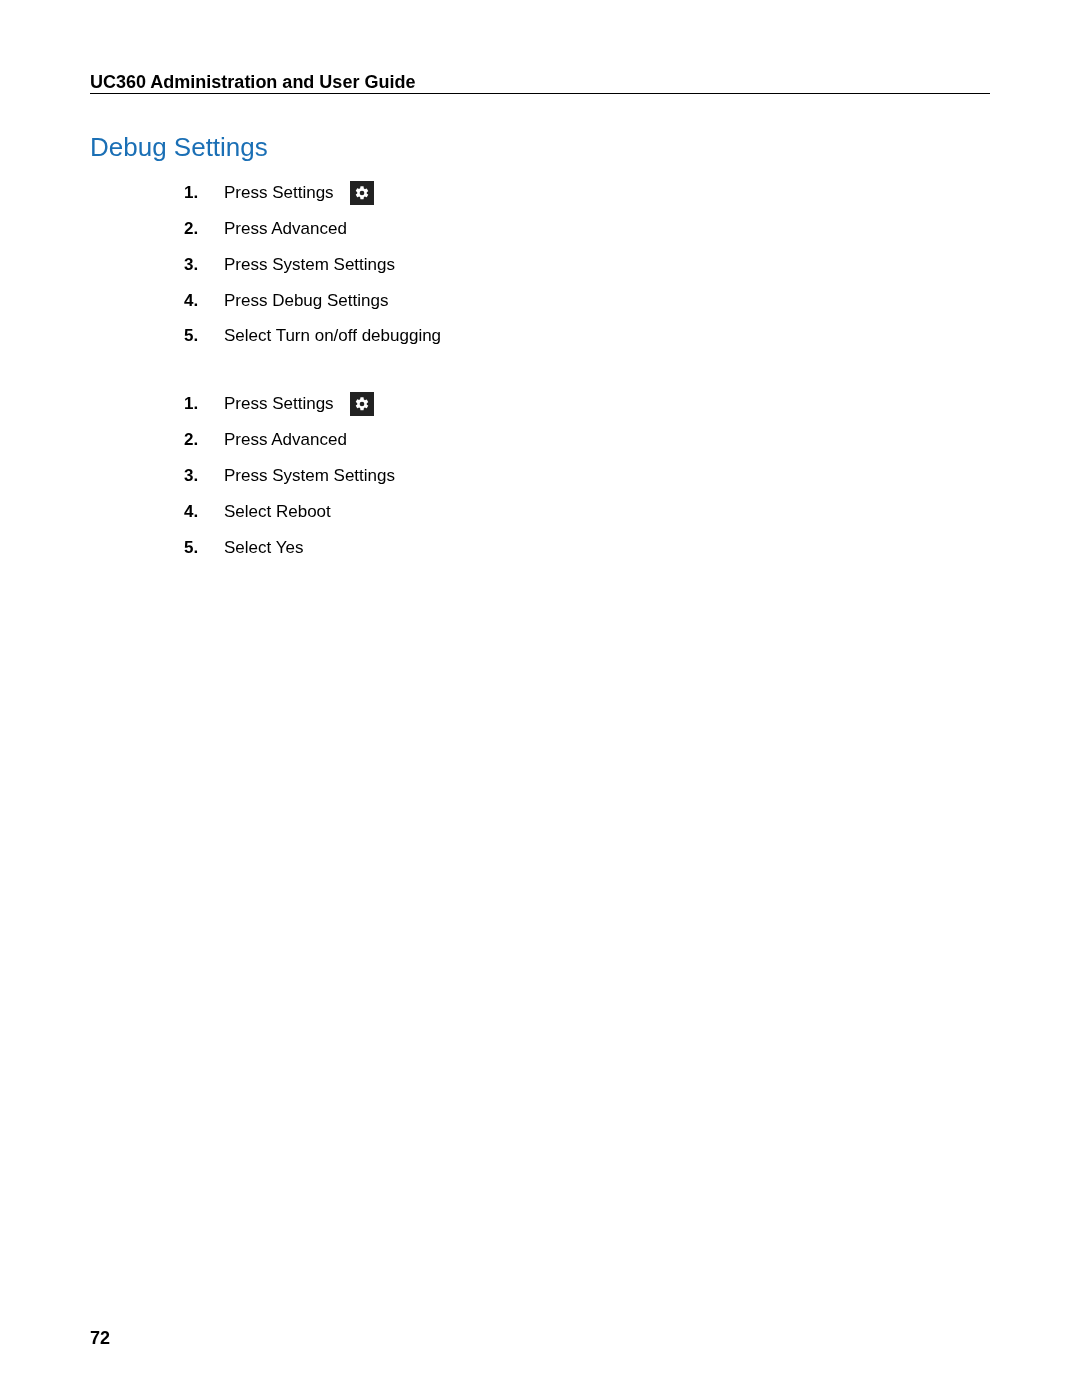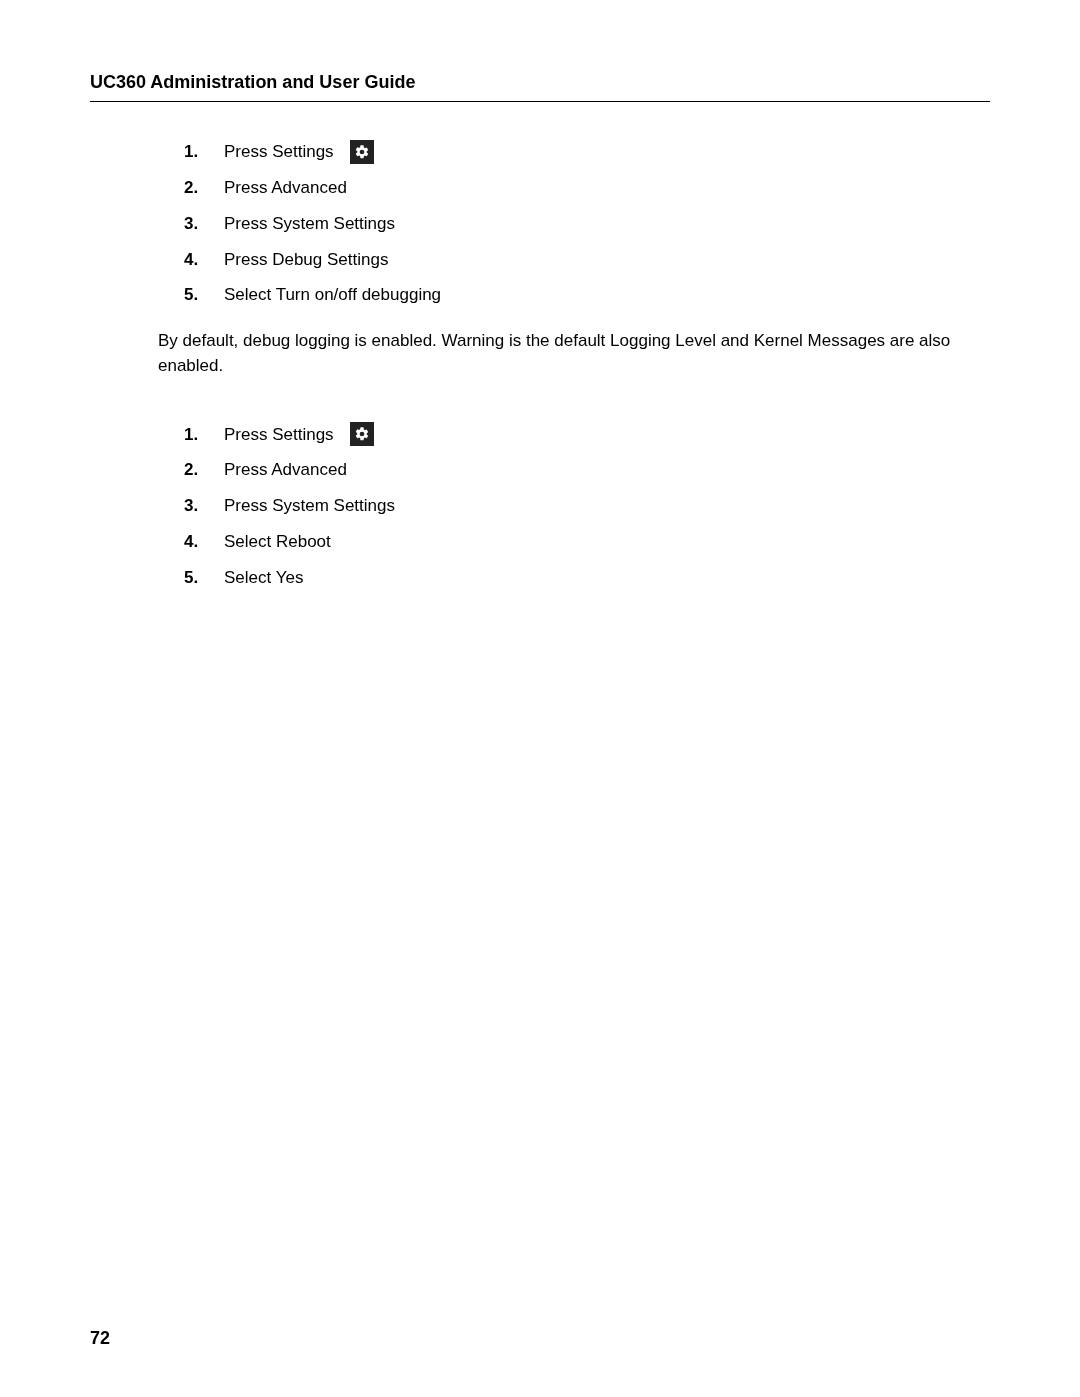--- a/index.html
+++ b/index.html
@@ -12,21 +12,20 @@
       background: #fff;
       width: 1080px;
       height: 1397px;
       position: relative;
       padding: 72px 90px 48px 90px;
     }
     .header-title {
       font-weight: bold;
       font-size: 18px;
       color: #000;
-      padding-bottom: 8px;
       border-bottom: 1.5px solid #000;
       margin-bottom: 38px;
     }
     .section-title {
       font-size: 26px;
       color: #1a6fb5;
       font-weight: normal;
       margin-bottom: 18px;
     }
     .content-block {
@@ -89,20 +88,21 @@
       color: #000;
       text-align: center;
     }
   </style>
 </head>
 <body>
 
 <div class="header-title">UC360 Administration and User Guide</div>
 
 <div class="section">
+  <div class="section-title">Debug Settings</div>
   <div class="content-block">
     <div class="ol-list">
       <div class="ol-item">
         <span class="ol-num">1.</span>
         <span class="ol-text">
           <span>Press Settings</span>
           <span class="settings-icon">
             <svg viewBox="0 0 24 24" fill="#fff">
               <path d="M19.14,12.94a7.07,7.07,0,0,0,.05-.94,7.07,7.07,0,0,0-.05-.94l2.03-1.58a.5.5,0,0,0,.12-.64l-1.92-3.32a.5.5,0,0,0-.61-.22l-2.39.96a7.22,7.22,0,0,0-1.62-.94l-.36-2.54A.5.5,0,0,0,13.9,2h-3.8a.5.5,0,0,0-.49.42L9.25,4.96a7.22,7.22,0,0,0-1.62.94l-2.39-.96a.5.5,0,0,0-.61.22L2.71,8.48a.5.5,0,0,0,.12.64l2.03,1.58a7.07,7.07,0,0,0-.05.94,7.07,7.07,0,0,0,.05.94L2.83,14.16a.5.5,0,0,0-.12.64l1.92,3.32a.5.5,0,0,0,.61.22l2.39-.96a7.22,7.22,0,0,0,1.62.94l.36,2.54a.5.5,0,0,0,.49.42h3.8a.5.5,0,0,0,.49-.42l.36-2.54a7.22,7.22,0,0,0,1.62-.94l2.39.96a.5.5,0,0,0,.61-.22l1.92-3.32a.5.5,0,0,0-.12-.64ZM12,15.5A3.5,3.5,0,1,1,15.5,12,3.5,3.5,0,0,1,12,15.5Z"></path>
             </svg>
@@ -119,21 +119,20 @@
       </div>
       <div class="ol-item">
         <span class="ol-num">4.</span>
         <span class="ol-text">Press Debug Settings</span>
       </div>
       <div class="ol-item">
         <span class="ol-num">5.</span>
         <span class="ol-text">Select Turn on/off debugging</span>
       </div>
     </div>
-    <p class="para">By default, debug logging is enabled. Warning is the default Logging Level and Kernel Messages are also enabled.</p>
   </div>
 </div>
 
 <div class="section">
   <div class="content-block">
     <div class="ol-list">
       <div class="ol-item">
         <span class="ol-num">1.</span>
         <span class="ol-text">
           <span>Press Settings</span>

